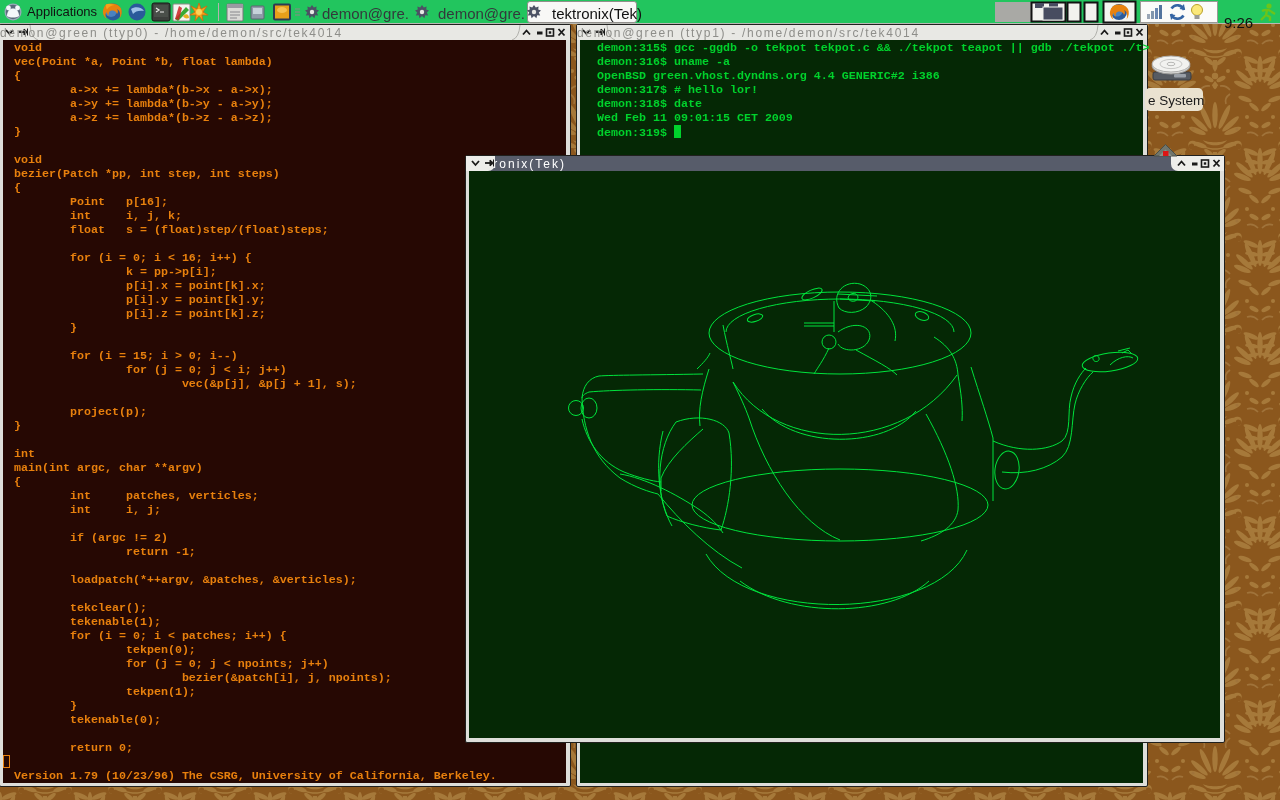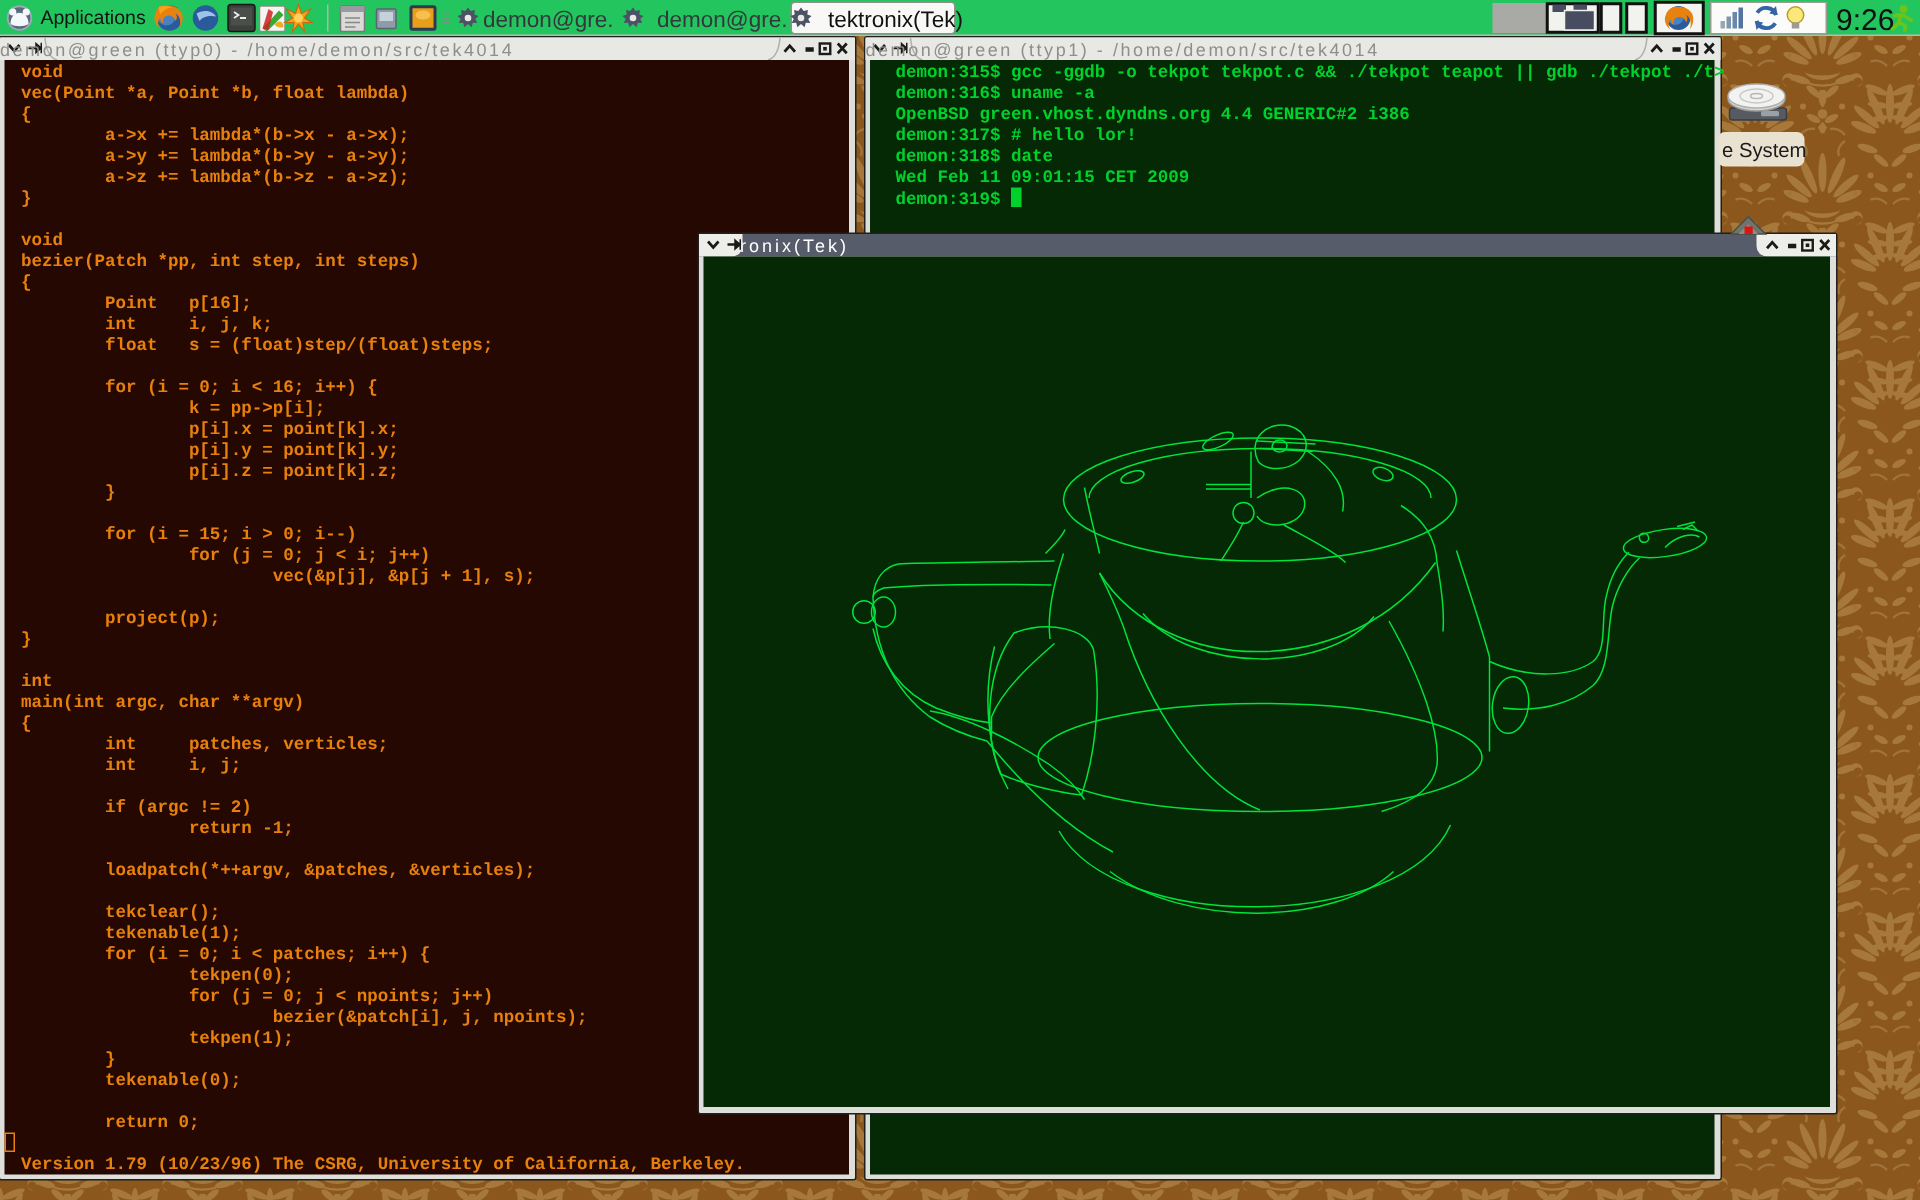--- a/index.html
+++ b/index.html
@@ -352,14 +352,14 @@
       <path d="M1267 10 L1266 15 L1261 20"></path>
       <path d="M1266 15 L1270 17 L1270 21"></path>
       <path d="M1271 11.5 L1275 14"></path>
     </g>
   </svg>
   <span class="t" style="left:27px;font-size:13px;z-index:3">Applications</span>
   <span class="wbtxt" style="left:322px;width:86px">demon@gre...</span>
   <span class="wbtxt" style="left:438px;width:86px">demon@gre...</span>
   <div id="wb3"></div>
   <span class="wbtxt" style="left:552px;color:#111;z-index:5">tektronix(Tek)</span>
-  <span class="t" style="left:1224px;top:3px;font-size:20px">9:26</span>
+  <span class="t" style="left:1224px;top:14px;font-size:15px">9:26</span>
 </div>
 
 </body></html>

